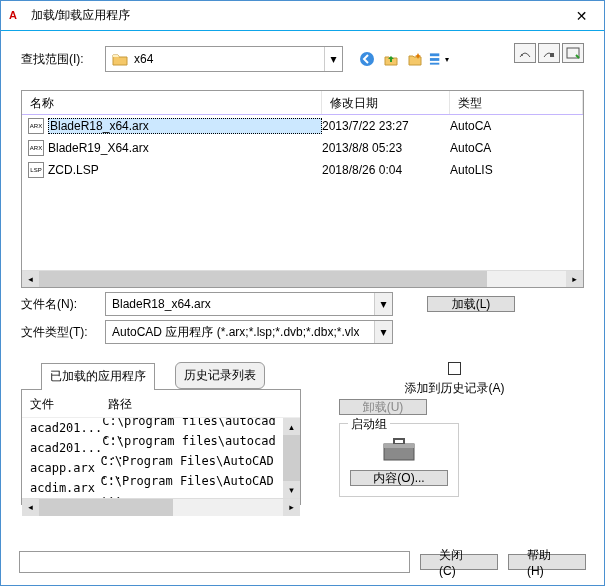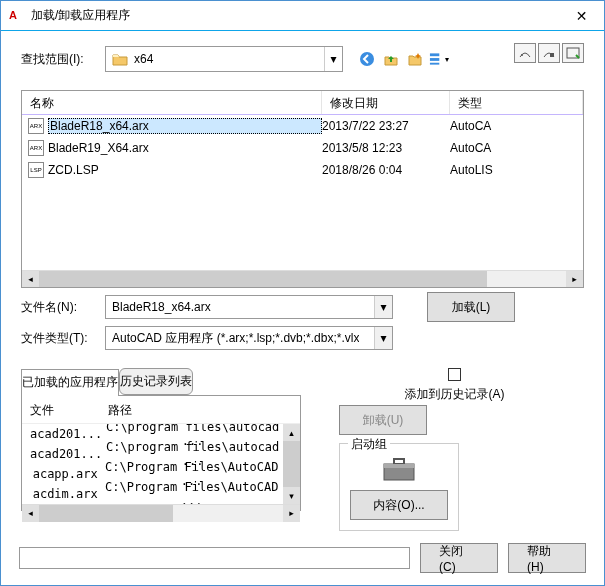--- a/index.html
+++ b/index.html
@@ -33,32 +33,32 @@
 .fname { width: 274px; }
 .fdate { width: 128px; }
 .ftype { flex: 1; overflow: hidden; white-space: nowrap; }
 .hscroll { height: 17px; background: #f0f0f0; display: flex; align-items: center; border-top: 1px solid #ddd; }
 .scroll-arrow { width: 17px; height: 17px; background: #e0e0e0; display: flex; align-items: center; justify-content: center; font-size: 9px; cursor: pointer; }
 .scroll-track { flex: 1; height: 17px; background: #f0f0f0; position: relative; }
 .scroll-thumb { position: absolute; left: 0; top: 0; height: 17px; width: 85%; background: #cdcdcd; }
 .form-row { display: flex; align-items: center; margin-top: 4px; }
 .combo { height: 24px; border: 1px solid #999; display: flex; align-items: center; padding: 0 6px; background: #fff; position: relative; width: 288px; }
 .combo .dd { position: absolute; right: 0; top: 0; width: 18px; height: 22px; display: flex; align-items: center; justify-content: center; border-left: 1px solid #ccc; background:#f0f0f0; }
-.btn { height: 30px; border: 1px solid #888; background: #e1e1e1; padding: 0 18px; font-size: 12px; cursor: pointer; display:flex; align-items:center; justify-content:center; }
+.btn { height: 16px; border: 1px solid #888; background: #e1e1e1; padding: 0 18px; font-size: 12px; cursor: pointer; display:flex; align-items:center; justify-content:center; }
 .btn.disabled { color: #888; }
 .lower { display: flex; margin-top: 18px; gap: 24px; }
 .left-pane { width: 280px; }
 .tabs { display: flex; }
-.tab { border: 1px solid #999; border-bottom: none; padding: 4px 0; background: #fff; font-size: 12px; position: relative; top: 1px; }
+.tab { border: 1px solid #999; border-bottom: none; padding: 4px 8px; background: #fff; font-size: 12px; position: relative; top: 1px; margin-left: 20px; }
 .tab.inactive { background: #f0f0f0; border-bottom: 1px solid #999; top: 0; border-radius: 6px; }
 .tab-body { border: 1px solid #999; height: 116px; padding: 4px 0 0 0; display:flex; flex-direction:column; }
 .mini-head { display: flex; padding: 2px 8px 4px 8px; border-bottom:1px solid #eee; }
 .mini-col1 { width: 78px; }
 .mini-rows { flex:1; overflow:hidden; padding: 0 0 0 8px; font-family: SimSun, monospace; font-size:12px; }
-.mini-row { display: flex; height: 20px; align-items: center; text-align: center; }
+.mini-row { display: flex; height: 20px; align-items: center; }
 .mini-scroll { width: 17px; background:#f0f0f0; display:flex; flex-direction:column; }
 .mini-body-wrap { display:flex; flex:1; }
 .right-pane { flex: 1; }
 .checkbox-row { display: flex; align-items: center; gap: 5px; margin-bottom: 2px; flex-direction: column; }
 .chk { width: 13px; height: 13px; border: 1px solid #333; background: #fff; }
 .group-box { border: 1px solid #ccc; padding: 8px 10px 10px 10px; margin-top: 8px; position: relative; width: 120px; }
 .group-title { position: absolute; top: -8px; left: 8px; background: #fff; padding: 0 3px; font-size: 12px; }
 .briefcase { width: 34px; height: 26px; margin: 4px auto 8px auto; display:block; }
 .bottom-bar { position: absolute; bottom: 12px; left: 18px; right: 18px; display: flex; align-items: center; gap: 10px; }
 .long-input { flex: 1; height: 22px; border: 1px solid #999; background: #fff; }
@@ -143,21 +143,21 @@
       <div class="list-body" id="list-body">
           <div class="list-row selected">
             <div class="file-ico">ARX</div>
             <span class="fname">BladeR18_x64.arx</span>
             <span class="fdate">2013/7/22 23:27</span>
             <span class="ftype">AutoCA</span>
           </div>
           <div class="list-row">
             <div class="file-ico">ARX</div>
             <span class="fname">BladeR19_X64.arx</span>
-            <span class="fdate">2013/5/8 12:23</span>
+            <span class="fdate">2013/8/8 05:23</span>
             <span class="ftype">AutoCA</span>
           </div>
           <div class="list-row">
             <div class="file-ico">LSP</div>
             <span class="fname">ZCD.LSP</span>
             <span class="fdate">2018/8/26 0:04</span>
             <span class="ftype">AutoLIS</span>
           </div>
         </div>
       <div class="hscroll">

